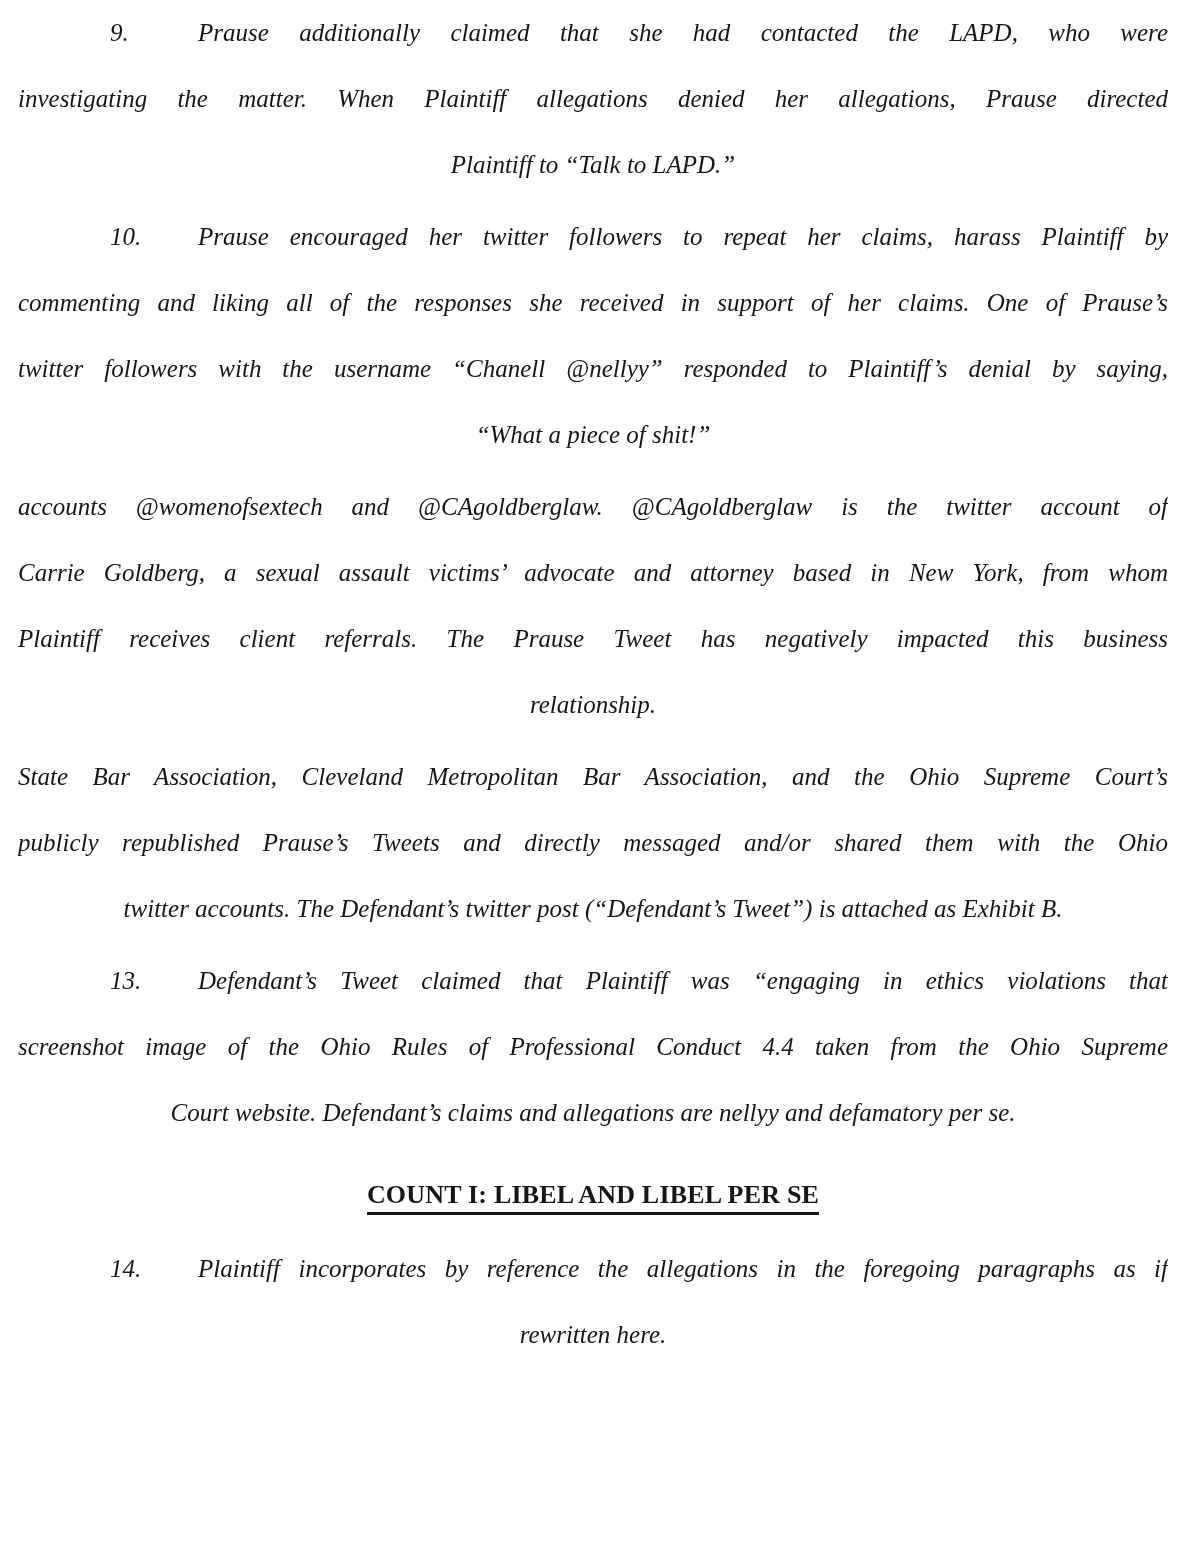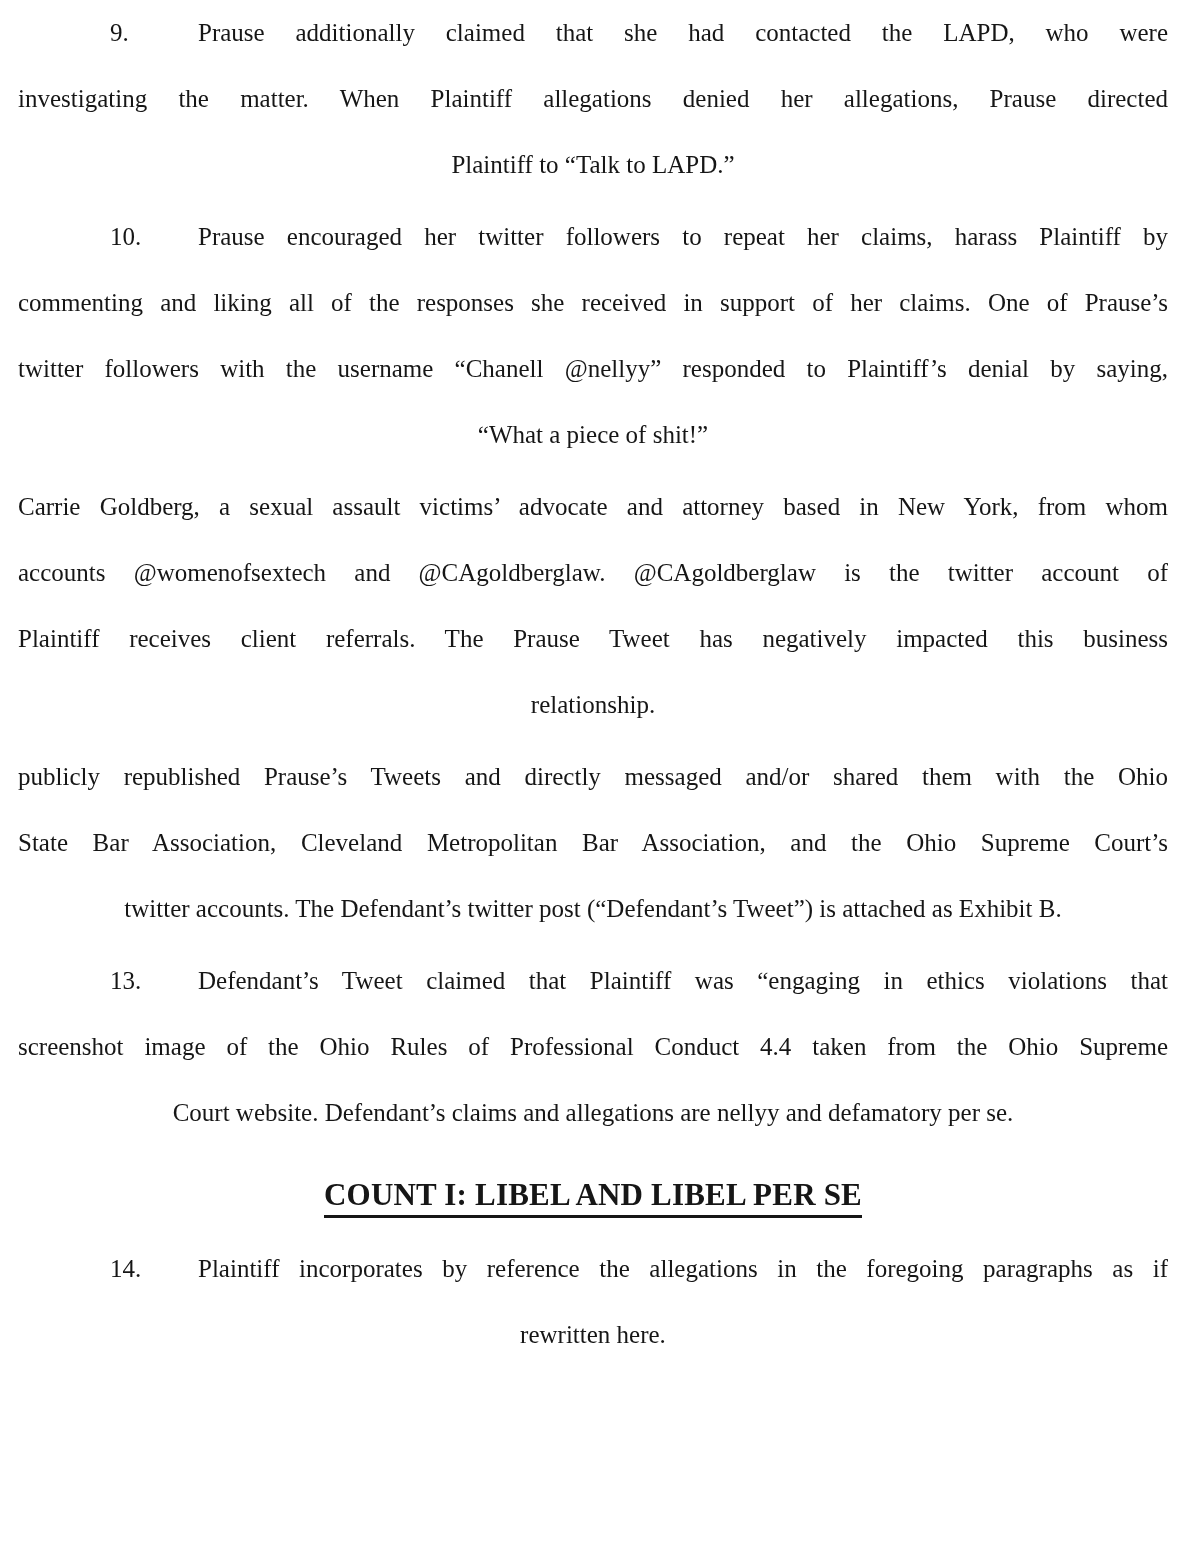--- a/index.html
+++ b/index.html
@@ -19,20 +19,21 @@
     padding: 0 17px 0 18px;
     background: #ffffff;
   }
   .para { margin: 0; }
   .para + .para { margin-top: 6px; }
   .line {
     line-height: 66px;
     height: 66px;
     overflow: hidden;
     white-space: normal;
+    font-style: italic;
   }
   .line.justify { text-align: justify; text-align-last: justify; }
   .line.justify::after {
     content: "";
     display: inline-block;
     width: 100%;
     height: 0;
     vertical-align: top;
   }
   .line.last { text-align: center; }
@@ -42,21 +43,21 @@
     width: 88px;
     text-align: left;
   }
   .heading {
     margin-top: 16px;
     margin-bottom: 8px;
     height: 66px;
     line-height: 66px;
     text-align: center;
     font-weight: bold;
-    font-size: 31px;
+    font-size: 26px;
   }
   .heading .hline {
     display: inline-block;
     line-height: 1.15;
     border-bottom: 3px solid #161616;
     padding-bottom: 2px;
     letter-spacing: 0.2px;
   }
 </style>
 </head>
@@ -68,28 +69,28 @@
       <div class="line justify"><span class="ltext">investigating the matter. When Plaintiff allegations denied her allegations, Prause directed</span></div>
       <div class="line last"><span class="ltext">Plaintiff to “Talk to LAPD.”</span></div>
     </div>
     <div class="para">
       <div class="line justify"><span class="pnum">10.</span><span class="ltext">Prause encouraged her twitter followers to repeat her claims, harass Plaintiff by</span></div>
       <div class="line justify"><span class="ltext">commenting and liking all of the responses she received in support of her claims. One of Prause’s</span></div>
       <div class="line justify"><span class="ltext">twitter followers with the username “Chanell @nellyy” responded to Plaintiff’s denial by saying,</span></div>
       <div class="line last"><span class="ltext">“What a piece of shit!”</span></div>
     </div>
     <div class="para">
+      <div class="line justify"><span class="ltext">accounts @womenofsextech and @CAgoldberglaw. @CAgoldberglaw is the twitter account of</span></div>
       <div class="line justify"><span class="ltext">Carrie Goldberg, a sexual assault victims’ advocate and attorney based in New York, from whom</span></div>
-      <div class="line justify"><span class="ltext">accounts @womenofsextech and @CAgoldberglaw. @CAgoldberglaw is the twitter account of</span></div>
       <div class="line justify"><span class="ltext">Plaintiff receives client referrals. The Prause Tweet has negatively impacted this business</span></div>
       <div class="line last"><span class="ltext">relationship.</span></div>
     </div>
     <div class="para">
+      <div class="line justify"><span class="ltext">State Bar Association, Cleveland Metropolitan Bar Association, and the Ohio Supreme Court’s</span></div>
       <div class="line justify"><span class="ltext">publicly republished Prause’s Tweets and directly messaged and/or shared them with the Ohio</span></div>
-      <div class="line justify"><span class="ltext">State Bar Association, Cleveland Metropolitan Bar Association, and the Ohio Supreme Court’s</span></div>
       <div class="line last"><span class="ltext">twitter accounts. The Defendant’s twitter post (“Defendant’s Tweet”) is attached as Exhibit B.</span></div>
     </div>
     <div class="para">
       <div class="line justify"><span class="pnum">13.</span><span class="ltext">Defendant’s Tweet claimed that Plaintiff was “engaging in ethics violations that</span></div>
       <div class="line justify"><span class="ltext">screenshot image of the Ohio Rules of Professional Conduct 4.4 taken from the Ohio Supreme</span></div>
       <div class="line last"><span class="ltext">Court website. Defendant’s claims and allegations are nellyy and defamatory per se.</span></div>
     </div>
     <div class="heading"><span class="hline">COUNT I: LIBEL AND LIBEL PER SE</span></div>
     <div class="para">
       <div class="line justify"><span class="pnum">14.</span><span class="ltext">Plaintiff incorporates by reference the allegations in the foregoing paragraphs as if</span></div>

